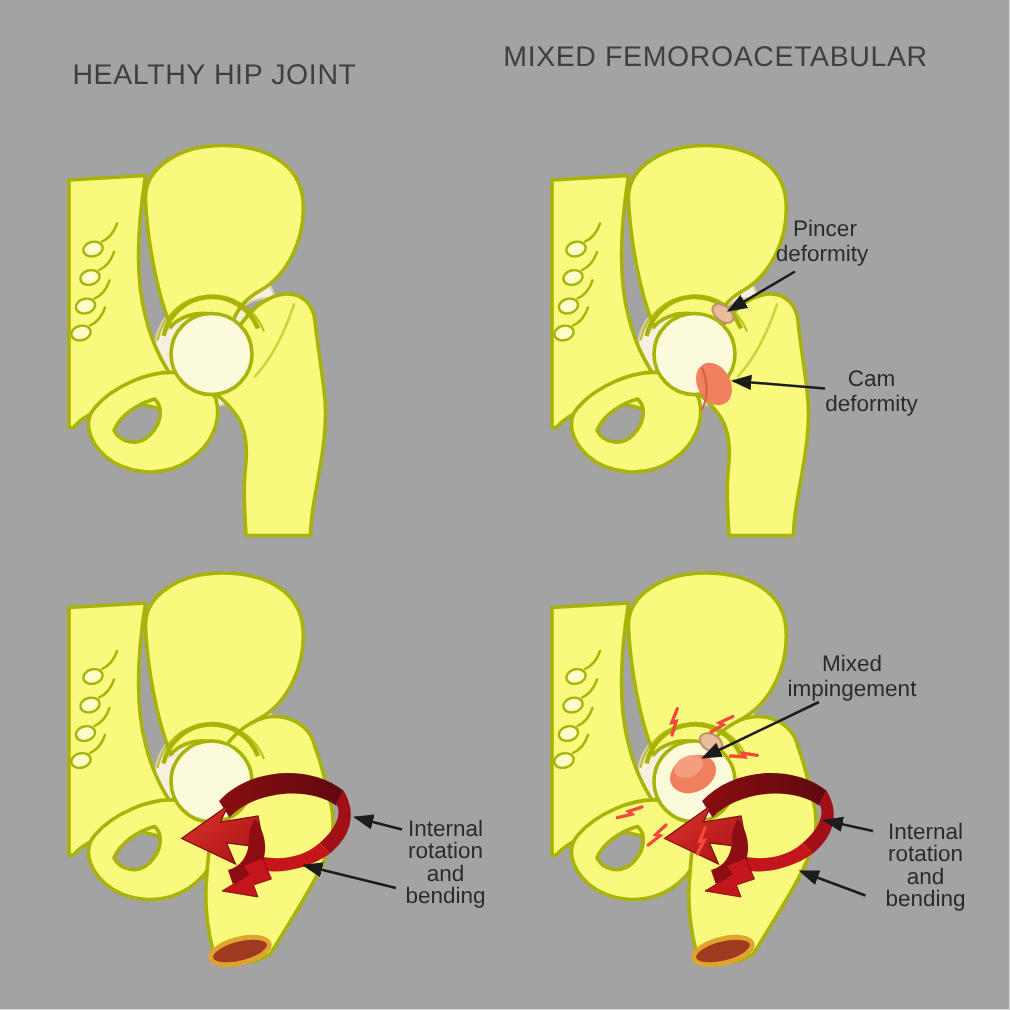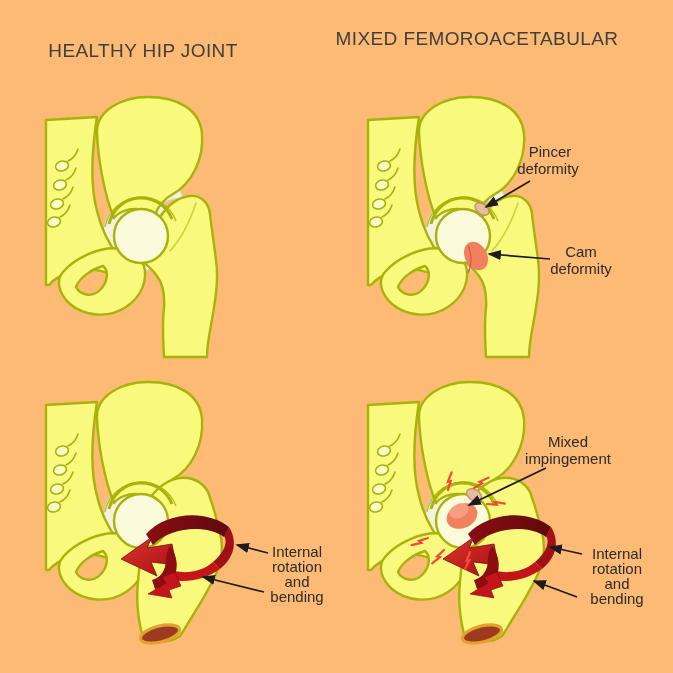--- a/index.html
+++ b/index.html
@@ -1,16 +1,16 @@
 <!DOCTYPE html>
 <html><head>
 <meta charset="utf-8">
 <style>
   html,body{margin:0;padding:0;background:#fff;}
-  #stage{position:relative;width:673px;height:673px;background:#fdba74;overflow:hidden;
+  #stage{position:relative;width:673px;height:673px;background:#a3a3a3;overflow:hidden;
          font-family:"Liberation Sans",sans-serif;}
   .title{position:absolute;text-align:center;color:#3f3f3f;font-size:19px;
          letter-spacing:.4px;line-height:26px;font-weight:400;}
   #title-left{left:18px;top:38px;width:250px;}
   #title-right{left:328px;top:26px;width:298px;text-align:center;}
   svg.panel{position:absolute;display:block;}
   .bone{fill:#f8f97d;stroke:#a8b308;stroke-width:2.4;stroke-linejoin:round;}
   .oline{fill:none;stroke:#a8b308;stroke-width:1.6;stroke-linecap:round;}
   .cart{fill:#f6f1df;stroke:#d8cda6;stroke-width:1.4;}
   .speck{fill:#cfc093;opacity:.75;}

